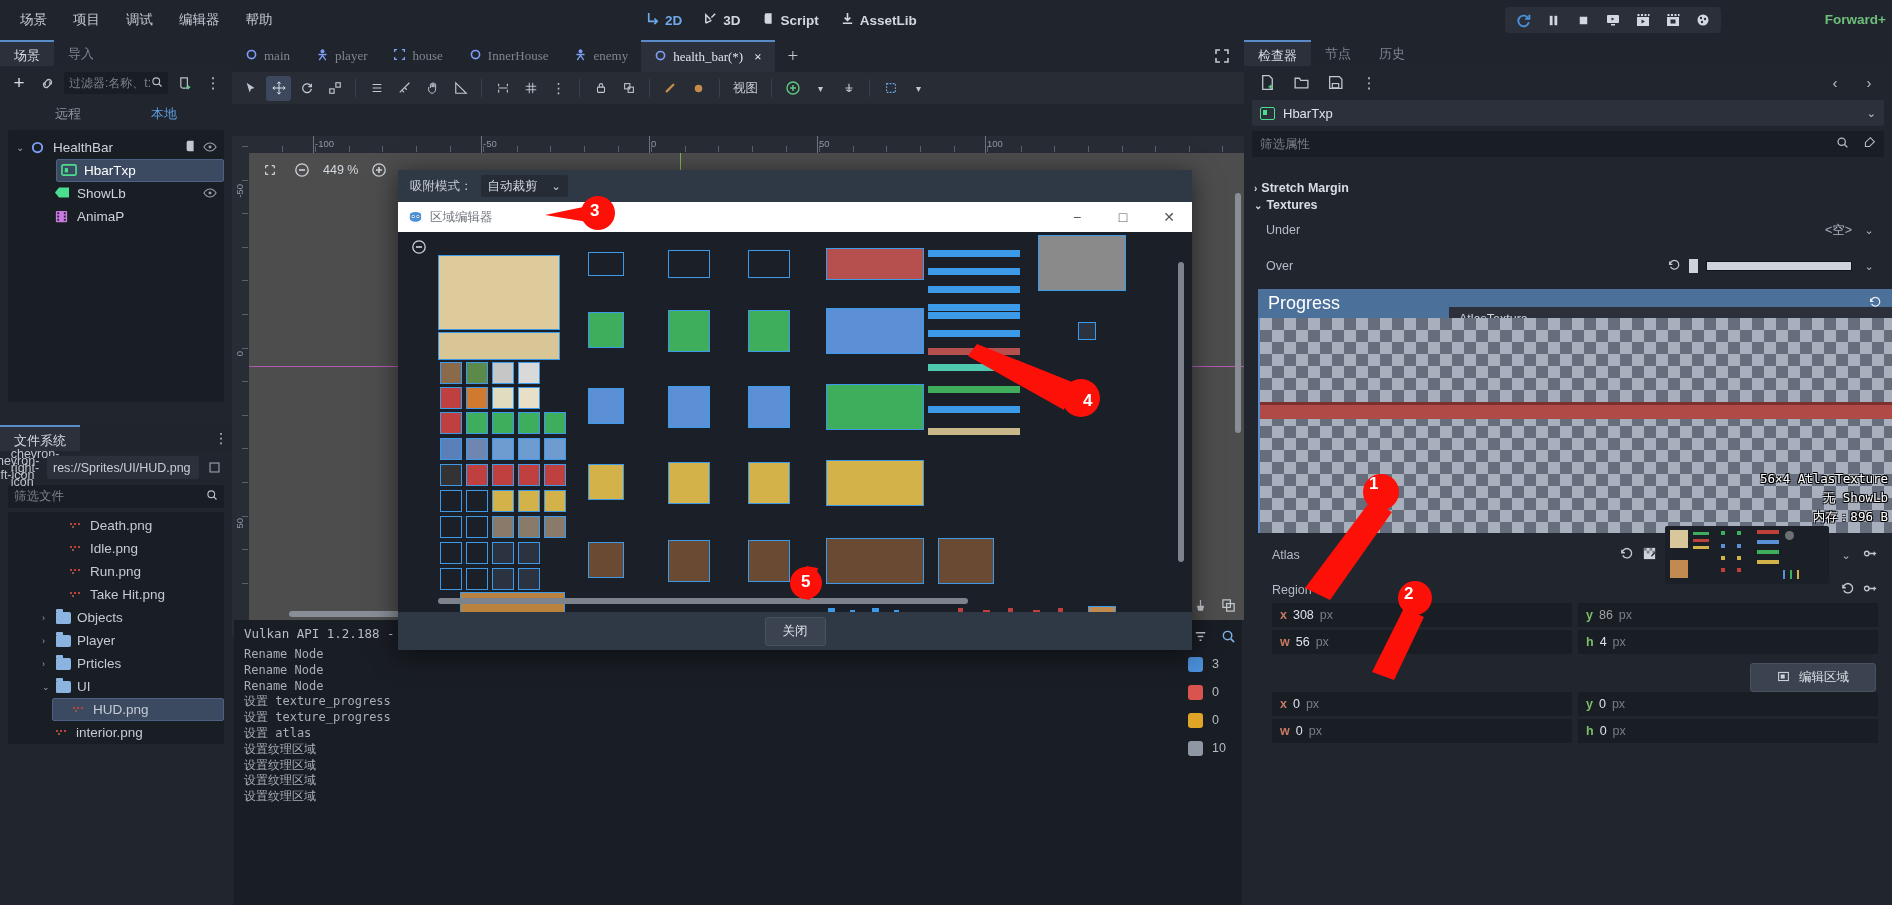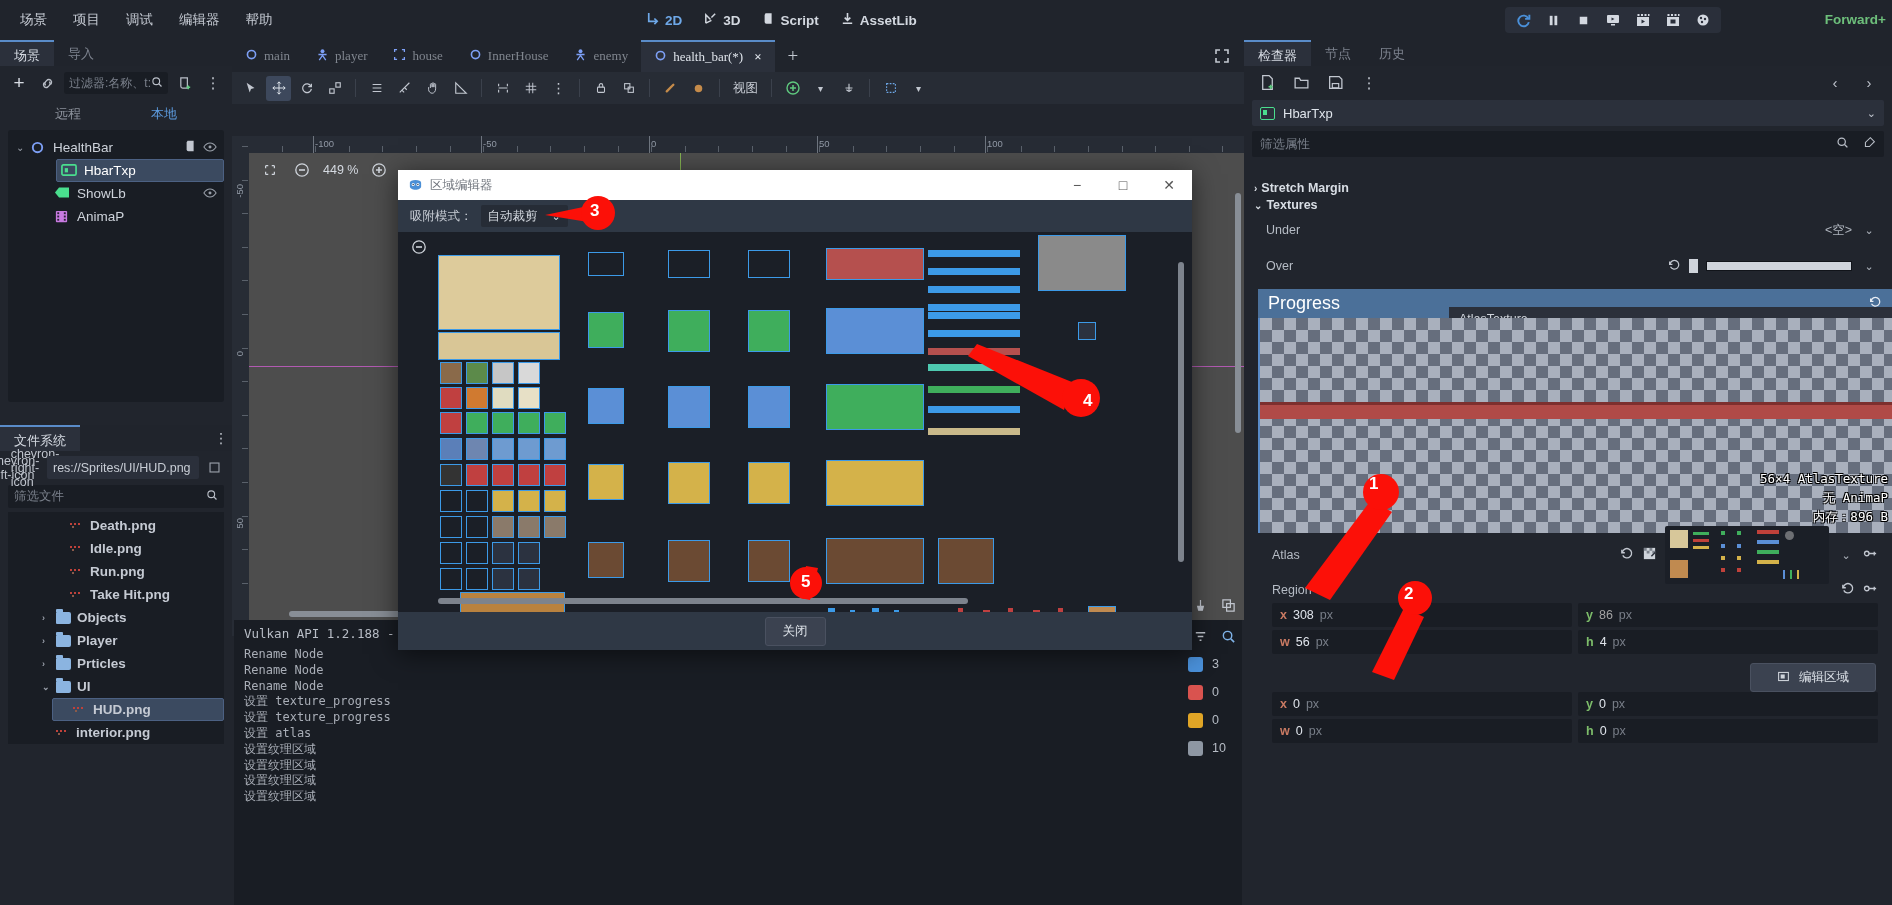--- a/index.html
+++ b/index.html
@@ -58,21 +58,21 @@
   #fs-tabrow { height:26px; display:flex; background:#20242c; align-items:stretch;}
   #fs-path { display:flex; align-items:center; gap:4px; padding:5px 7px; }
   #fs-pathbox { flex:1; height:23px; background:#2b303b; display:flex;
     align-items:center; padding:0 6px; font-size:12.5px; color:#c8cdd5;
     border-radius:2px;}
   #fs-filter { margin:1px 8px 4px 8px; height:23px; background:#191d24;
     display:flex; align-items:center; padding:0 6px; justify-content:space-between;
     color:#7b818c; font-size:12.5px; border-radius:2px; }
   #fs-tree { margin:0 8px; background:#191d24; height:auto; font-size:13.5px;
     padding-top:2px; }
-  .frow { display:flex; align-items:center; height:23px;font-weight:bold; }
+  .frow { display:flex; align-items:center; height:23px; }
   .fname { color:#c5cad3; }
   .fsel { background:#3b4a60; border:1px solid #4c6183; border-radius:2px; }
   .folder { width:15px; height:12px; background:#8bb4e0; border-radius:1px 2px 2px 1px;
      margin-right:6px; position:relative;}
   .folder:before{content:"";position:absolute;top:-3px;left:0;width:7px;height:3px;
      background:#8bb4e0;border-radius:1px 1px 0 0;}
   .pngicon { width:14px; height:13px; margin-right:6px; display:inline-block;}
 
   
   #center { position:absolute; left:232px; top:40px; width:1012px; height:865px;
@@ -741,42 +741,42 @@
       <span style="display:inline-block;width:15px;height:15px;border-radius:3px;background:#e0a526;"></span>
       <span style="font-size:12.5px;color:#b6bcc5;">0</span>
     </div>
     <div style="display: flex; align-items: center; gap: 9px; height: 28px;">
       <span style="display:inline-block;width:15px;height:15px;border-radius:3px;background:#8e97a3;"></span>
       <span style="font-size:12.5px;color:#b6bcc5;">10</span>
     </div>
   </div>
 
 <div id="dialog">
+  <div id="dlg-toolbar">
+    <span>吸附模式：</span>
+    <span id="snap-select">
+      <span>自动裁剪</span>
+      <span style="font-size:11px;">⌄</span>
+    </span>
+  </div>
   <div id="dlg-title">
     <span style="display:inline-block;width:15px;height:15px;">
       <svg width="15" height="15" viewBox="0 0 16 16">
           <path d="M2 5c0-2 2.7-3 6-3s6 1 6 3v4c0 2-2.7 3.5-6 3.5S2 11 2 9z" fill="#4b8fd6"></path>
           <circle cx="5.5" cy="7" r="1.6" fill="#fff"></circle>
           <circle cx="10.5" cy="7" r="1.6" fill="#fff"></circle>
           <circle cx="5.5" cy="7" r=".8" fill="#2b3a50"></circle>
           <circle cx="10.5" cy="7" r=".8" fill="#2b3a50"></circle>
         </svg>
     </span>
     <span class="t">区域编辑器</span>
     <span style="flex:1"></span>
     <span class="winbtn">−</span>
     <span class="winbtn">□</span>
     <span class="winbtn">✕</span>
-  </div>
-  <div id="dlg-toolbar">
-    <span>吸附模式：</span>
-    <span id="snap-select">
-      <span>自动裁剪</span>
-      <span style="font-size:11px;">⌄</span>
-    </span>
   </div>
   <div id="dlg-body">
     <div id="dlg-zoombar">
       <span class="icon-btn">
         <svg width="16" height="16" viewBox="0 0 16 16">
             <circle cx="8" cy="8" r="6.2" stroke="#cfd4db" stroke-width="1.3" fill="none"></circle>
             <path d="M5 8h6" stroke="#cfd4db" stroke-width="1.6"></path>
           </svg>
         </span>
       <span style="flex:1"></span>
@@ -976,21 +976,21 @@
       <span>AtlasTexture</span>
       <span style="font-size:11px;">⌄</span>
     </div>
 
     <div id="preview">
       <div style="position:absolute;left:0;top:84px;width:100%;height:17px;background:#b04a47;border-top:3px solid #7d2f2e;"></div>
       <div id="preview-info" style="position:absolute;right:4px;bottom:7px;text-align:right;
         font-family:'DejaVu Sans Mono', monospace;font-size:12.5px;color:#fff;line-height:19px;
         text-shadow:-1px -1px 0 #000,1px -1px 0 #000,-1px 1px 0 #000,1px 1px 0 #000;">
           <div>56×4 AtlasTexture</div>
-          <div>无 AnimaP</div>
+          <div>无 ShowLb</div>
           <div>内存：896 B</div>
         </div>
     </div>
 
     <div class="prop-row" style="height:44px;padding-left:28px;">
       <span class="prop-name">Atlas</span>
       <span class="prop-val">
         <span>
           <svg width="15" height="15" viewBox="0 0 16 16">
               <path d="M3.5 7A5 5 0 1 1 4 10" stroke="#c2c7d0" stroke-width="1.4" fill="none"></path>

